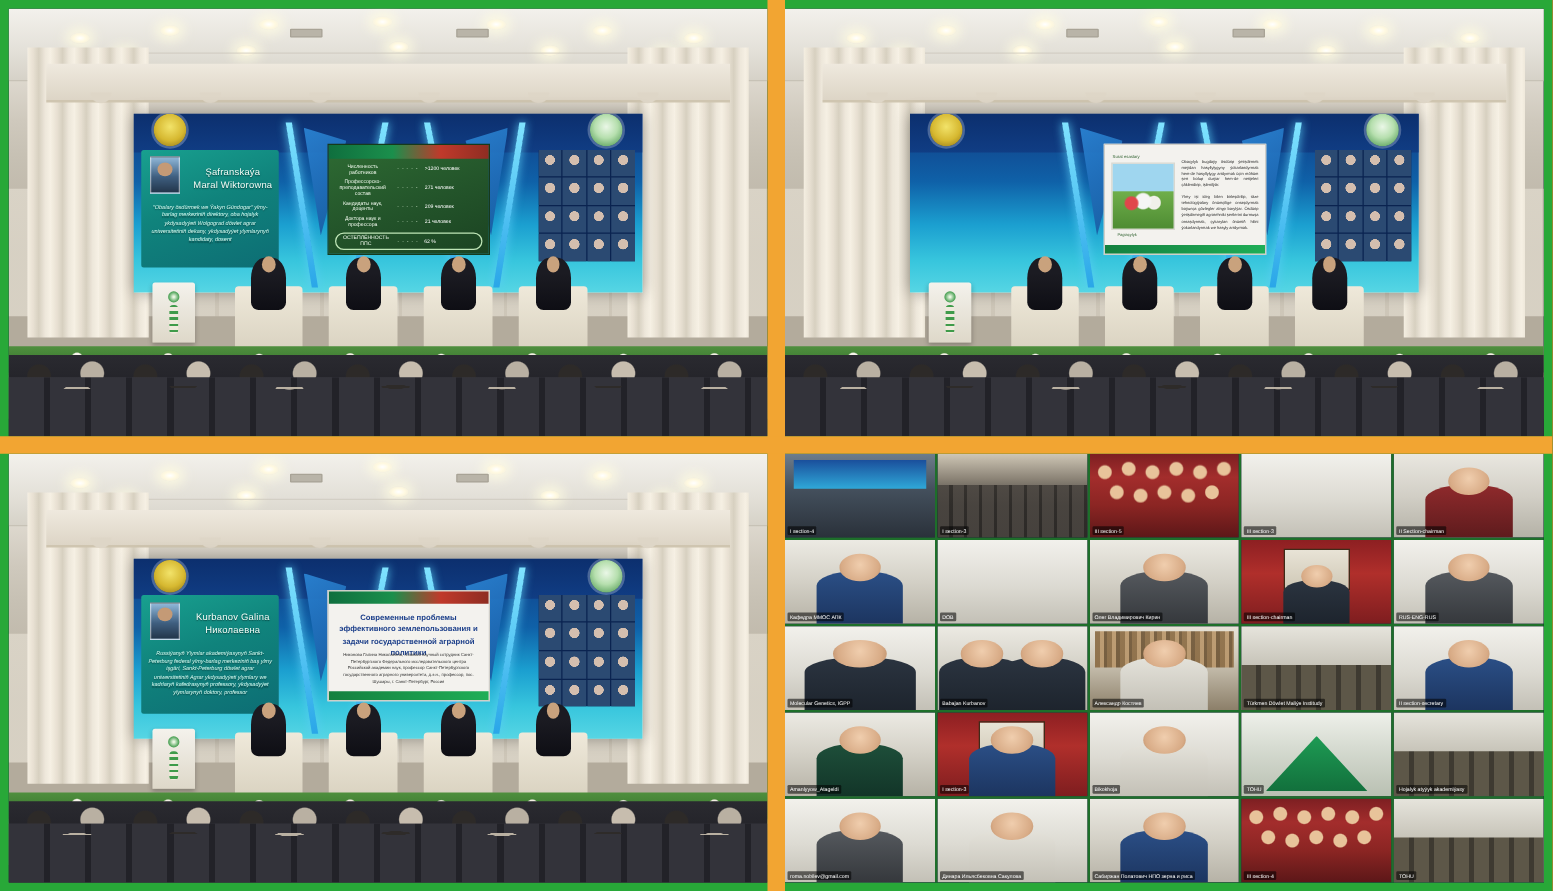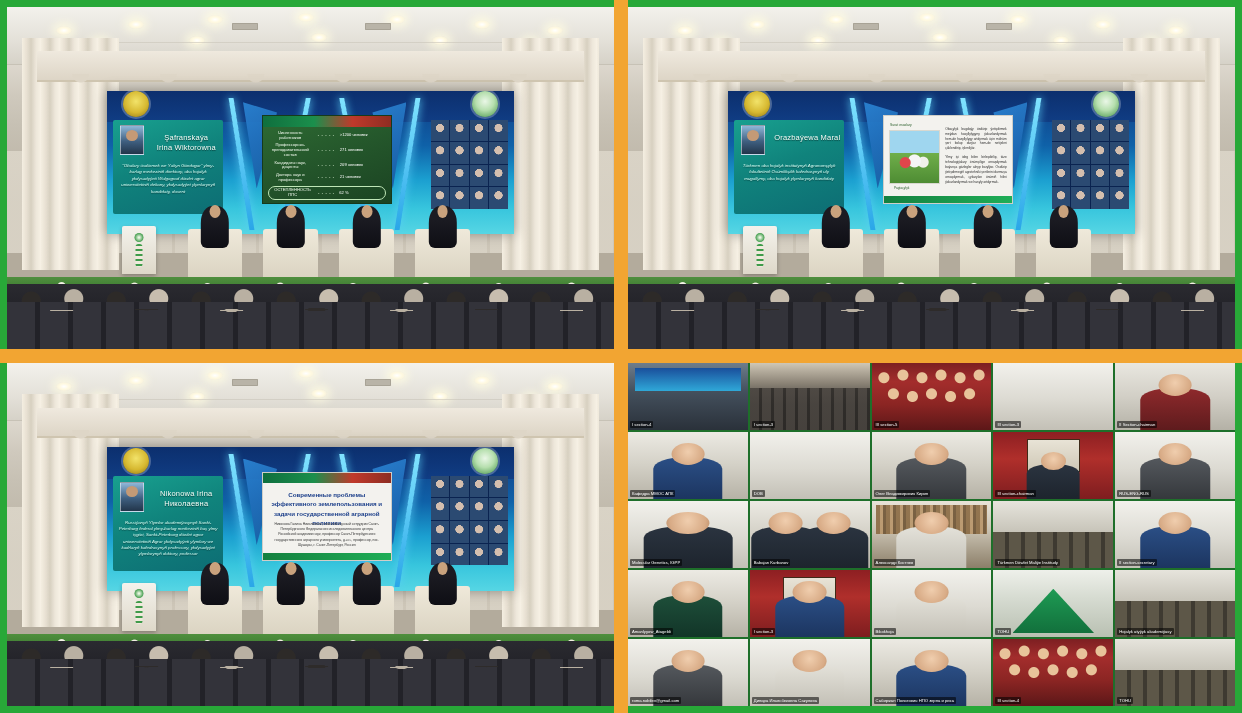--- a/index.html
+++ b/index.html
@@ -501,21 +501,21 @@
         <div class="ledwall">
           <div class="led-topbar">
             <div class="emblem left"></div>
             <div class="emblem right"></div>
           </div>
 
           <div class="speaker-card">
             <div class="sc-photo"></div>
             <div class="sc-name">
               <div>Şafranskaýa</div>
-              <div>Irina Wiktorowna</div>
+              <div>Maral Wiktorowna</div>
             </div>
             <div class="sc-desc">"Obalary ösdürmek we Ýakyn Gündogar" ylmy-barlag merkeziniň direktory, oba hojalyk ykdysadyýeti Wolgograd döwlet agrar uniwersitetiniň dekany, ykdysadyýet ylymlarynyň kandidaty, dosent</div>
           </div>
 
           <div class="vdecor">
             <div class="vbeam a"></div>
               <div class="vbeam b"></div>
             <div class="vbeam c"></div>
               <div class="vbeam d"></div>
             <div class="vtri l"></div>
@@ -613,27 +613,20 @@
         <div class="curtain-l"></div>
         <div class="curtain-r"></div>
         <div class="swag"></div>
 
         <div class="ledwall">
           <div class="led-topbar">
             <div class="emblem left"></div>
             <div class="emblem right"></div>
           </div>
 
-          <div class="speaker-card">
-            <div class="sc-photo"></div>
-            <div class="sc-name">
-              <div>Orazbaýewa Maral</div>
-            </div>
-            <div class="sc-desc">Türkmen oba hojalyk institutynyň Agronomçylyk fakultetiniň Ösümlikçilik kafedrasynyň uly mugallymy, oba hojalyk ylymlarynyň kandidaty</div>
-          </div>
 
           <div class="vdecor">
             <div class="vbeam a"></div>
               <div class="vbeam b"></div>
             <div class="vbeam c"></div>
               <div class="vbeam d"></div>
             <div class="vtri l"></div>
               <div class="vtri r"></div>
           </div>
 
@@ -711,21 +704,21 @@
 
         <div class="ledwall">
           <div class="led-topbar">
             <div class="emblem left"></div>
             <div class="emblem right"></div>
           </div>
 
           <div class="speaker-card">
             <div class="sc-photo"></div>
             <div class="sc-name">
-              <div>Nikonowa Irina</div>
+              <div>Kurbanov Galina</div>
               <div>Николаевна</div>
             </div>
             <div class="sc-desc">Russiýanyň Ylymlar akademiýasynyň Sankt-Peterburg federal ylmy-barlag merkeziniň baş ylmy işgäri, Sankt-Peterburg döwlet agrar uniwersitetiniň Agrar ykdysadyýeti ylymlary we kadrlaryň kafedrasynyň professory, ykdysadyýet ylymlarynyň doktory, professor</div>
           </div>
 
           <div class="vdecor">
             <div class="vbeam a"></div>
               <div class="vbeam b"></div>
             <div class="vbeam c"></div>
               <div class="vbeam d"></div>

